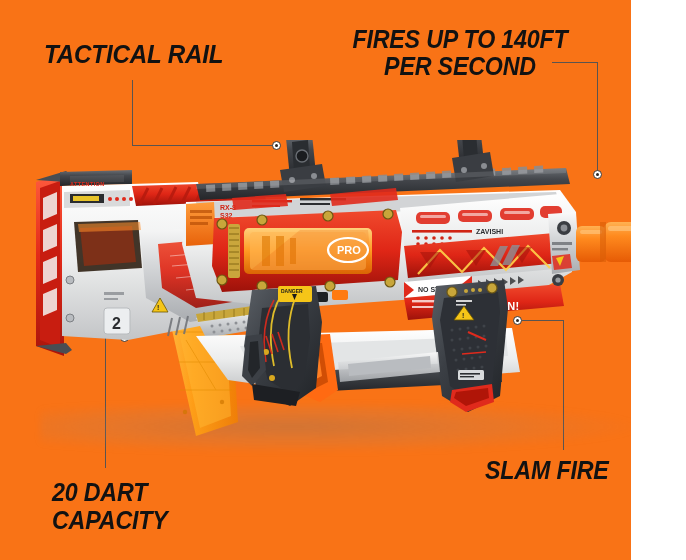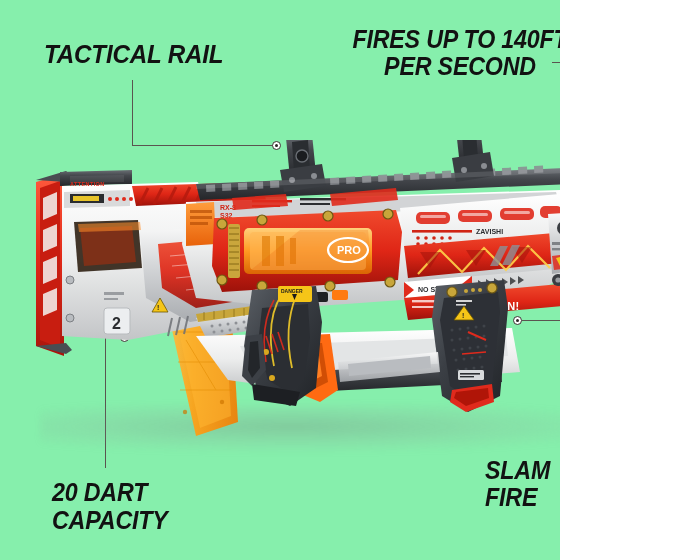--- a/index.html
+++ b/index.html
@@ -2,21 +2,21 @@
 <html><head>
 <meta charset="utf-8">
 <style>
   html,body{margin:0;padding:0;}
   body{
     width:686px;height:560px;
     background:#ffffff;
     font-family:"Liberation Sans","DejaVu Sans",sans-serif;
     overflow:hidden;position:relative;
   }
-  #stage{position:absolute;inset:0;width:560px;height:560px;overflow:hidden;background:#86efac;}
+  #stage{position:absolute;inset:0;width:631px;height:560px;overflow:hidden;background:#f97316;}
 
   
   .callout{
     position:absolute;
     font-family:"Liberation Sans","DejaVu Sans",sans-serif;
     font-weight:700;font-style:italic;
     color:#121212;
     letter-spacing:-0.2px;
     line-height:1.08;
     white-space:pre-line;

